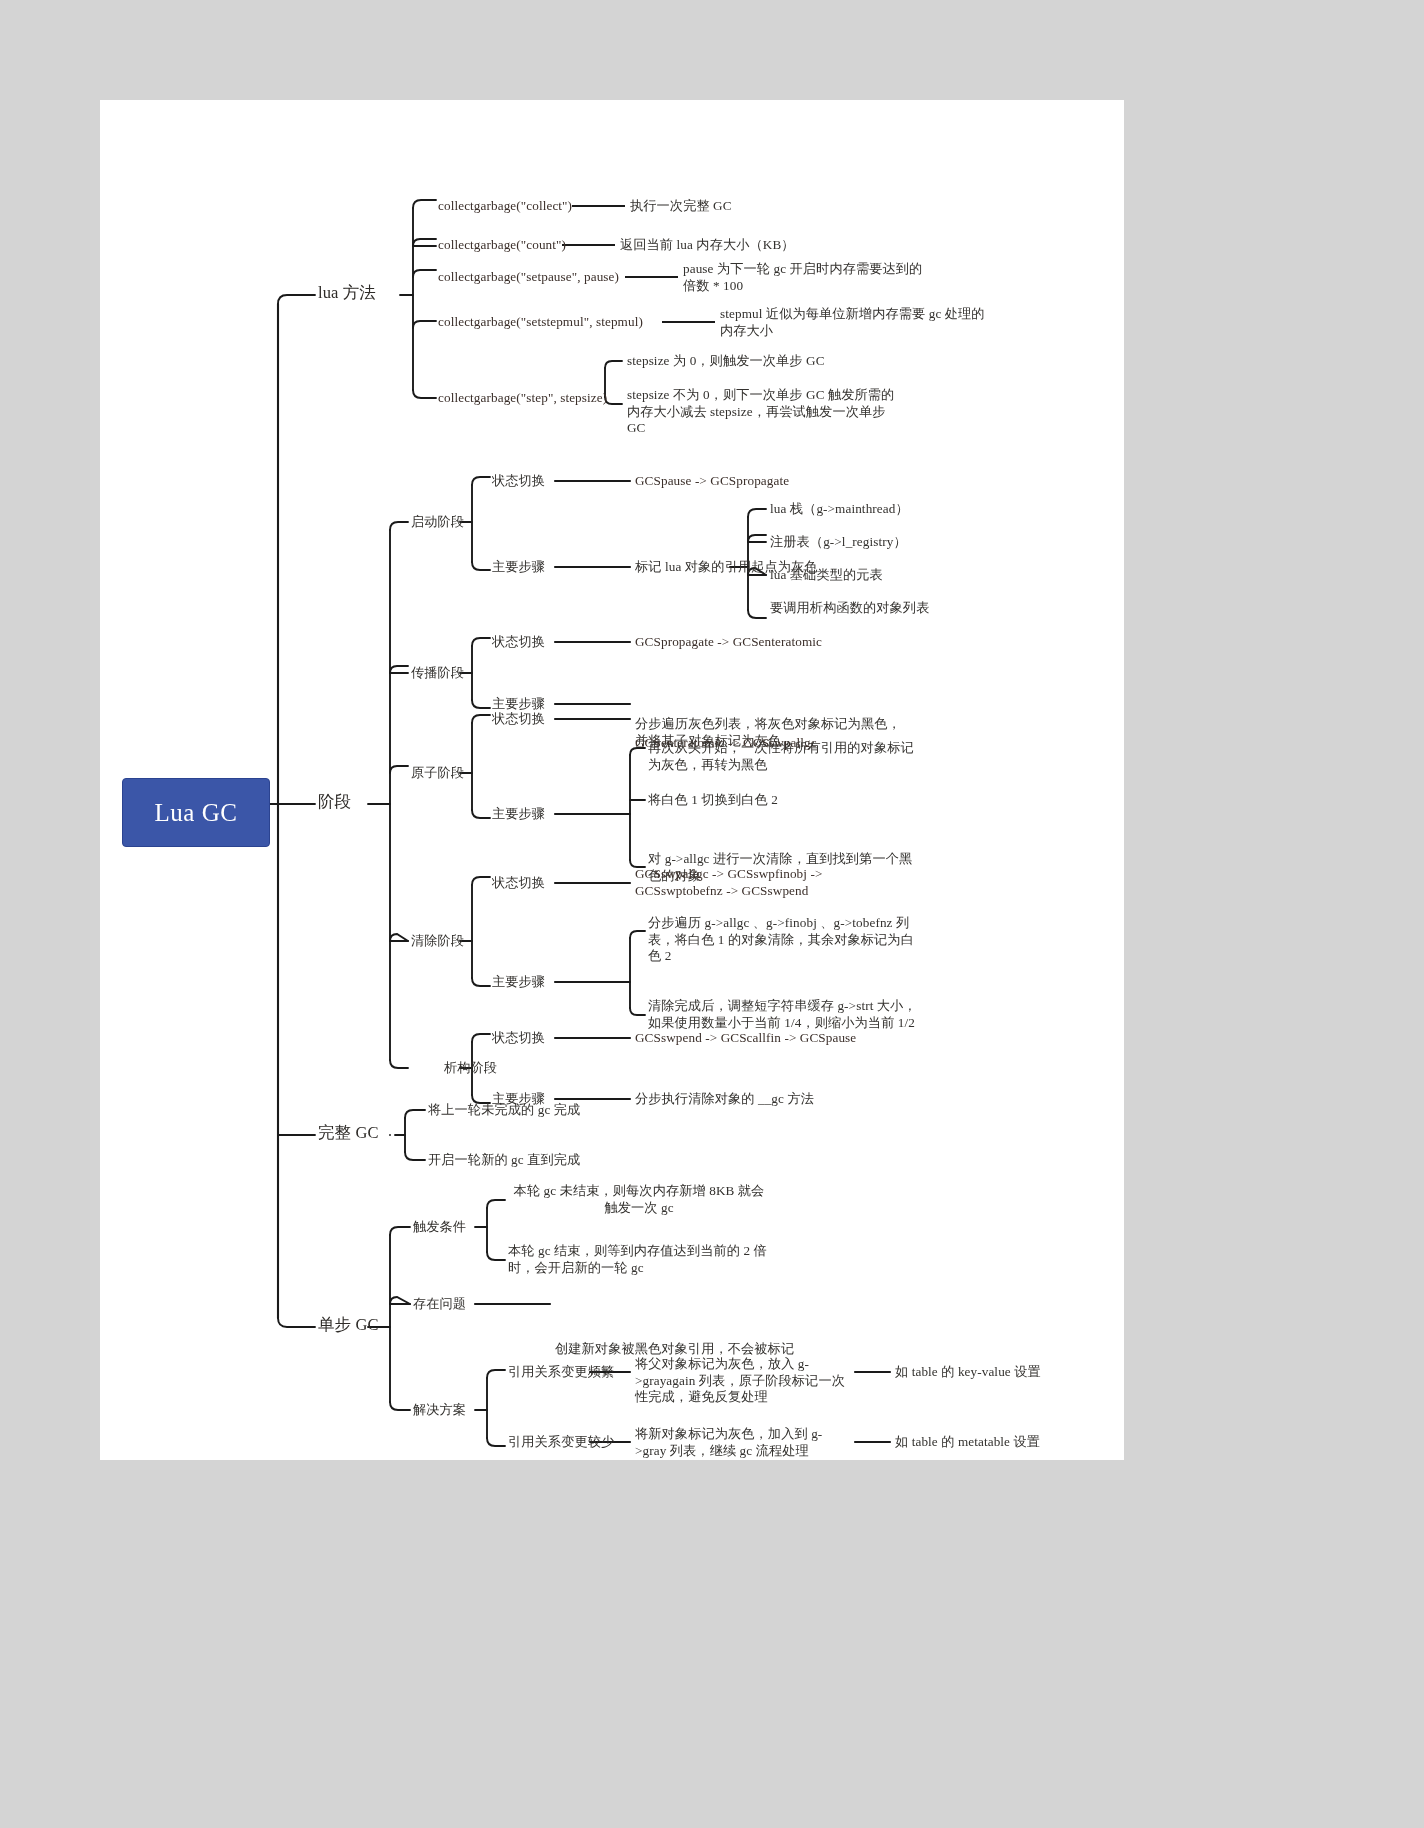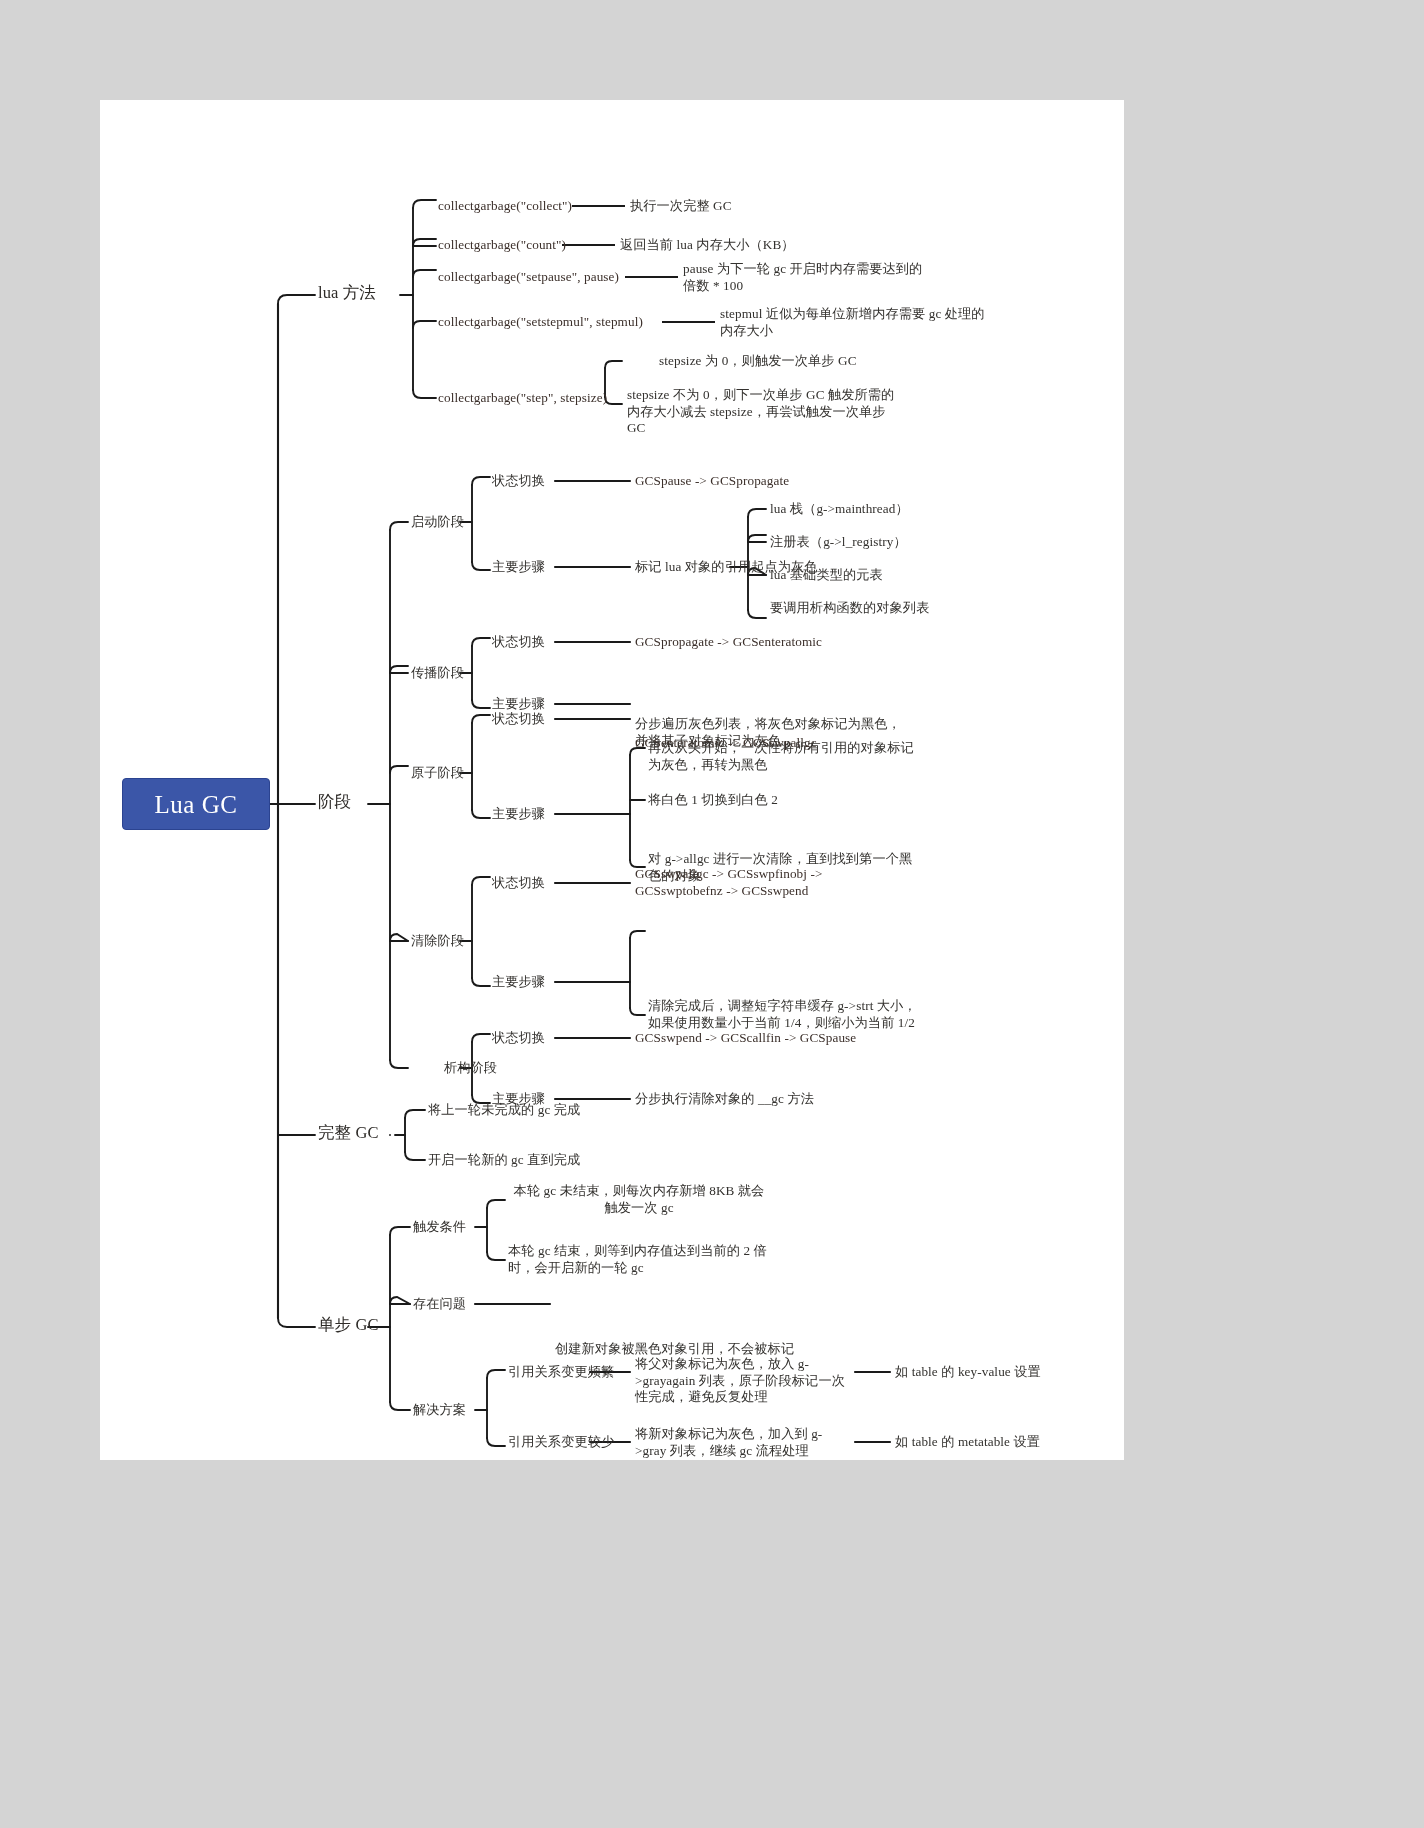--- a/index.html
+++ b/index.html
@@ -194,41 +194,41 @@
         <path d="M387 1278 Q387 1270 395 1270 L405 1270"></path>
         <path d="M387 1278 L387 1338"></path>
         <path d="M387 1338 Q387 1346 395 1346 L405 1346"></path>
         <path d="M490 1272 L530 1272" stroke-width="2.2"></path>
         <path d="M490 1342 L530 1342" stroke-width="2.2"></path>
         <path d="M755 1272 L790 1272" stroke-width="2.2"></path>
         <path d="M755 1342 L790 1342" stroke-width="2.2"></path>
       </g>
     </svg>
 
-    <div class="root" style="left:22px;top:678px;width:148px;height:52px;display:flex;align-items:center;justify-content:center;">Lua GC</div>
+    <div class="root" style="left:22px;top:678px;width:148px;height:69px;display:flex;align-items:center;justify-content:center;">Lua GC</div>
 
     <div class="node lvl1" style="left:218px;top:185px;">lua 方法</div>
     <div class="node lvl1" style="left:218px;top:694px;">阶段</div>
     <div class="node lvl1" style="left:218px;top:1025px;">完整 GC</div>
     <div class="node lvl1" style="left:218px;top:1217px;">单步 GC</div>
 
     <div class="node" style="left:338px;top:98px;">collectgarbage("collect")</div>
     <div class="node cn" style="left:530px;top:98px;">执行一次完整 GC</div>
 
     <div class="node" style="left:338px;top:137px;">collectgarbage("count")</div>
     <div class="node cn" style="left:520px;top:137px;">返回当前 lua 内存大小（KB）</div>
 
     <div class="node" style="left:338px;top:169px;">collectgarbage("setpause", pause)</div>
     <div class="node cn" style="left:583px;top:161px;width:245px;">pause 为下一轮 gc 开启时内存需要达到的倍数 * 100</div>
 
     <div class="node" style="left:338px;top:214px;">collectgarbage("setstepmul", stepmul)</div>
     <div class="node cn" style="left:620px;top:206px;width:265px;">stepmul 近似为每单位新增内存需要 gc 处理的内存大小</div>
 
     <div class="node" style="left:338px;top:290px;">collectgarbage("step", stepsize)</div>
-    <div class="node cn" style="left:527px;top:253px;width:280px;margin-left:32px;">stepsize 为 0，则触发一次单步 GC</div>
+    <div class="node cn" style="left:527px;top:253px;width:280px;">stepsize 为 0，则触发一次单步 GC</div>
     <div class="node cn" style="left:527px;top:287px;width:270px;">stepsize 不为 0，则下一次单步 GC 触发所需的内存大小减去 stepsize，再尝试触发一次单步 GC</div>
 
     <div class="node cn" style="left:311px;top:414px;">启动阶段</div>
     <div class="node cn" style="left:392px;top:373px;">状态切换</div>
     <div class="node" style="left:535px;top:373px;">GCSpause -&gt; GCSpropagate</div>
     <div class="node cn" style="left:392px;top:459px;">主要步骤</div>
     <div class="node cn" style="left:535px;top:459px;">标记 lua 对象的引用起点为灰色</div>
     <div class="node cn" style="left:670px;top:401px;">lua 栈（g-&gt;mainthread）</div>
     <div class="node cn" style="left:670px;top:434px;">注册表（g-&gt;l_registry）</div>
     <div class="node cn" style="left:670px;top:467px;">lua 基础类型的元表</div>
@@ -245,20 +245,21 @@
     <div class="node" style="left:535px;top:611px;margin-top:24px;">GCSenteratomic -&gt; GCSswpallgc</div>
     <div class="node cn" style="left:392px;top:706px;">主要步骤</div>
     <div class="node cn" style="left:548px;top:640px;width:270px;">再次从头开始，一次性将所有引用的对象标记为灰色，再转为黑色</div>
     <div class="node cn" style="left:548px;top:692px;width:270px;">将白色 1 切换到白色 2</div>
     <div class="node cn" style="left:548px;top:751px;width:270px;">对 g-&gt;allgc 进行一次清除，直到找到第一个黑色的对象</div>
 
     <div class="node cn" style="left:311px;top:833px;">清除阶段</div>
     <div class="node cn" style="left:392px;top:775px;">状态切换</div>
     <div class="node" style="left:535px;top:766px;width:250px;">GCSswpallgc -&gt; GCSswpfinobj -&gt; GCSswptobefnz -&gt; GCSswpend</div>
     <div class="node cn" style="left:392px;top:874px;">主要步骤</div>
+    <div class="node cn" style="left:548px;top:815px;width:272px;">分步遍历 g-&gt;allgc 、g-&gt;finobj 、g-&gt;tobefnz 列表，将白色 1 的对象清除，其余对象标记为白色 2</div>
     <div class="node cn" style="left:548px;top:898px;width:272px;">清除完成后，调整短字符串缓存 g-&gt;strt 大小，如果使用数量小于当前 1/4，则缩小为当前 1/2</div>
 
     <div class="node cn" style="left:311px;top:960px;margin-left:33px;">析构阶段</div>
     <div class="node cn" style="left:392px;top:930px;">状态切换</div>
     <div class="node" style="left:535px;top:930px;">GCSswpend -&gt; GCScallfin -&gt; GCSpause</div>
     <div class="node cn" style="left:392px;top:991px;">主要步骤</div>
     <div class="node cn" style="left:535px;top:991px;">分步执行清除对象的 __gc 方法</div>
 
     <div class="node cn" style="left:328px;top:1002px;">将上一轮未完成的 gc 完成</div>
     <div class="node cn" style="left:328px;top:1052px;">开启一轮新的 gc 直到完成</div>

